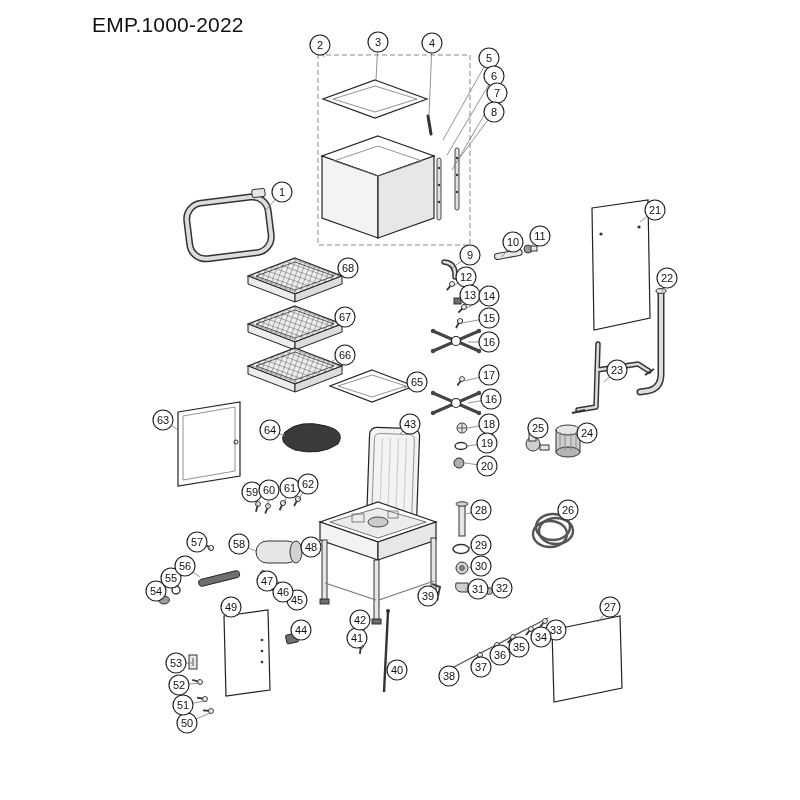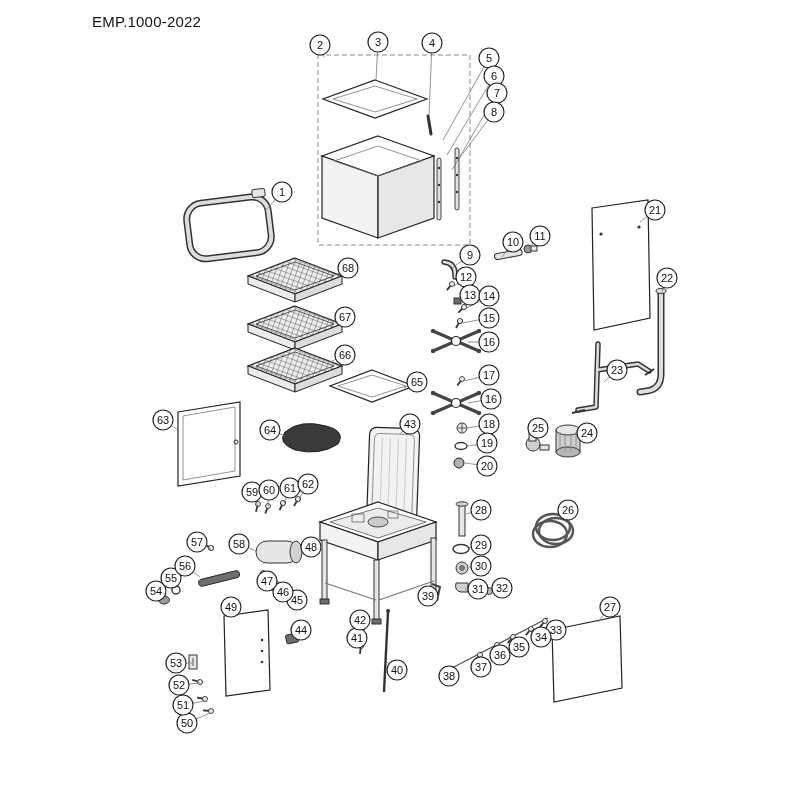--- a/index.html
+++ b/index.html
@@ -1,18 +1,18 @@
 <!DOCTYPE html>
 <html><head>
 <meta charset="utf-8">
 <style>
   html,body{margin:0;padding:0;width:800px;height:800px;background:#fff;overflow:hidden;
     font-family:"Liberation Sans",sans-serif;}
   .page{position:relative;width:800px;height:800px;background:#fff;}
-  .title{position:absolute;left:92px;top:13px;font-size:15px;color:#111;letter-spacing:.2px;}
+  .title{position:absolute;left:92px;top:13px;font-size:21px;color:#111;letter-spacing:.2px;}
   svg{position:absolute;left:0;top:0;}
   
   .dash{fill:none;stroke:#8a8a8a;stroke-width:1;stroke-dasharray:5 3;}
   .face{fill:#ffffff;stroke:#222;stroke-width:1.2;}
   .faceL{fill:#f3f3f3;stroke:#222;stroke-width:1.2;}
   .faceR{fill:#e7e7e7;stroke:#222;stroke-width:1.2;}
   .thin{fill:none;stroke:#777;stroke-width:.8;}
   .strip{fill:#e2e2e2;stroke:#333;stroke-width:.9;}
   .tubeO{fill:none;stroke:#333;stroke-linecap:round;stroke-linejoin:round;}
   .tubeI{fill:none;stroke:#ddd;stroke-linecap:round;stroke-linejoin:round;}

